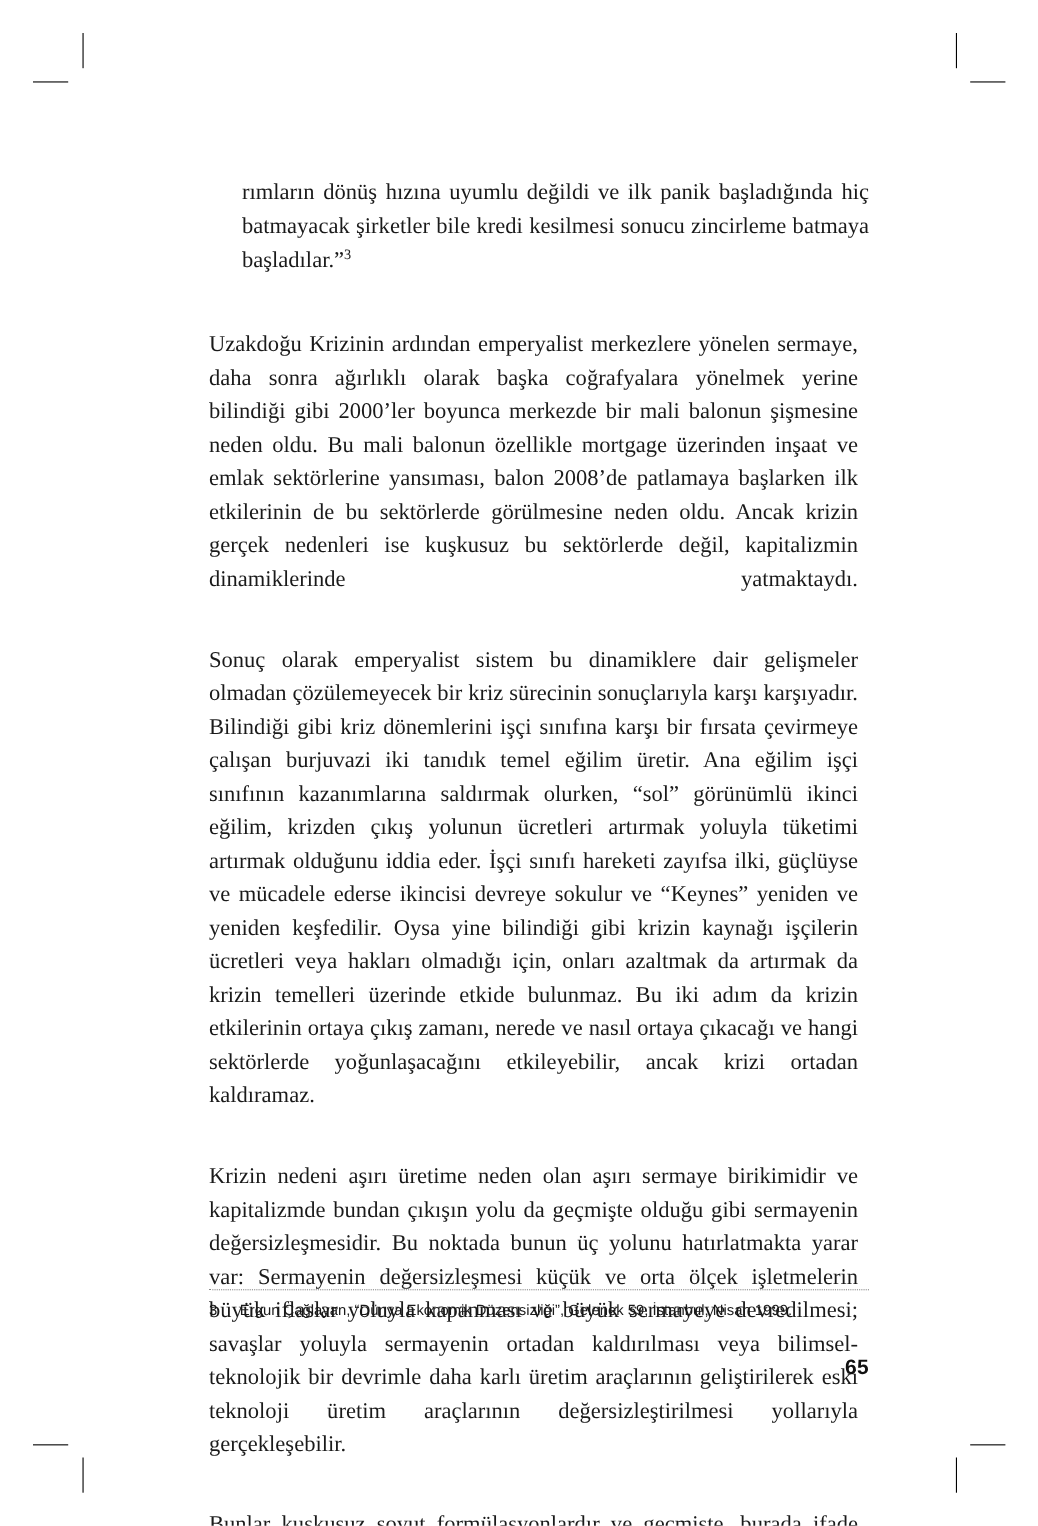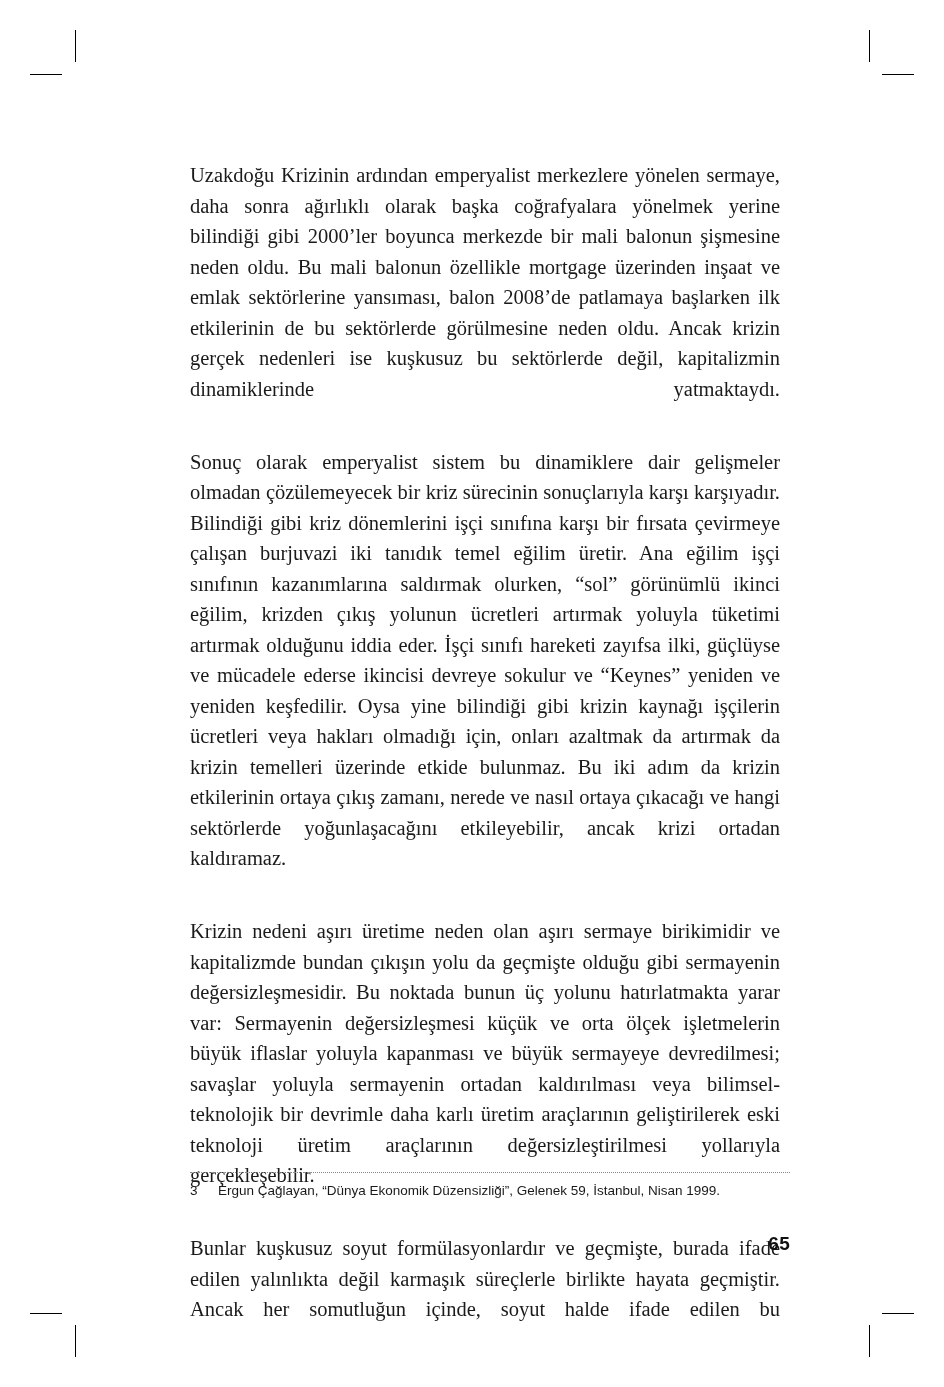--- a/index.html
+++ b/index.html
@@ -117,20 +117,23 @@
 <div class="crop-mark h" style="left:882px; top:74px;  width:32px;"></div>
 
 <div class="crop-mark v" style="left:75px;  top:1325px; height:32px;"></div>
 <div class="crop-mark h" style="left:30px;  top:1313px; width:32px;"></div>
 
 <div class="crop-mark v" style="left:869px; top:1325px; height:32px;"></div>
 <div class="crop-mark h" style="left:882px; top:1313px; width:32px;"></div>
 
 <div id="page-body">
 
+  <div class="blockquote">
+    <span>rımların dönüş hızına uyumlu değildi ve ilk panik başladığında hiç batmayacak şirketler bile kredi kesilmesi sonucu zincirleme batmaya başladılar.”</span><span class="fn-ref">3</span>
+  </div>
 
   <p class="body-par">Uzakdoğu Krizinin ardından emperyalist merkezlere yönelen sermaye, daha sonra ağırlıklı olarak başka coğrafyalara yönelmek yerine bilindiği gibi 2000’ler boyunca merkezde bir mali balonun şişmesine neden oldu. Bu mali balonun özellikle mortgage üzerinden inşaat ve emlak sektörlerine yansıması, balon 2008’de patlamaya başlarken ilk etkilerinin de bu sektörlerde görülmesine neden oldu. Ancak krizin gerçek nedenleri ise kuşkusuz bu sektörlerde değil, kapitalizmin dinamiklerinde yatmaktaydı.</p>
   <p class="body-par">Sonuç olarak emperyalist sistem bu dinamiklere dair gelişmeler olmadan çözülemeyecek bir kriz sürecinin sonuçlarıyla karşı karşıyadır. Bilindiği gibi kriz dönemlerini işçi sınıfına karşı bir fırsata çevirmeye çalışan burjuvazi iki tanıdık temel eğilim üretir. Ana eğilim işçi sınıfının kazanımlarına saldırmak olurken, “sol” görünümlü ikinci eğilim, krizden çıkış yolunun ücretleri artırmak yoluyla tüketimi artırmak olduğunu iddia eder. İşçi sınıfı hareketi zayıfsa ilki, güçlüyse ve mücadele ederse ikincisi devreye sokulur ve “Keynes” yeniden ve yeniden keşfedilir. Oysa yine bilindiği gibi krizin kaynağı işçilerin ücretleri veya hakları olmadığı için, onları azaltmak da artırmak da krizin temelleri üzerinde etkide bulunmaz. Bu iki adım da krizin etkilerinin ortaya çıkış zamanı, nerede ve nasıl ortaya çıkacağı ve hangi sektörlerde yoğunlaşacağını etkileyebilir, ancak krizi ortadan kaldıramaz.</p>
   <p class="body-par">Krizin nedeni aşırı üretime neden olan aşırı sermaye birikimidir ve kapitalizmde bundan çıkışın yolu da geçmişte olduğu gibi sermayenin değersizleşmesidir. Bu noktada bunun üç yolunu hatırlatmakta yarar var: Sermayenin değersizleşmesi küçük ve orta ölçek işletmelerin büyük iflaslar yoluyla kapanması ve büyük sermayeye devredilmesi; savaşlar yoluyla sermayenin ortadan kaldırılması veya bilimsel-teknolojik bir devrimle daha karlı üretim araçlarının geliştirilerek eski teknoloji üretim araçlarının değersizleştirilmesi yollarıyla gerçekleşebilir.</p>
   <p class="body-par">Bunlar kuşkusuz soyut formülasyonlardır ve geçmişte, burada ifade edilen yalınlıkta değil karmaşık süreçlerle birlikte hayata geçmiştir. Ancak her somutluğun içinde, soyut halde ifade edilen bu</p>
 
 </div>
 
 <div id="footnote-area">
   <div class="footnote-rule"></div>

